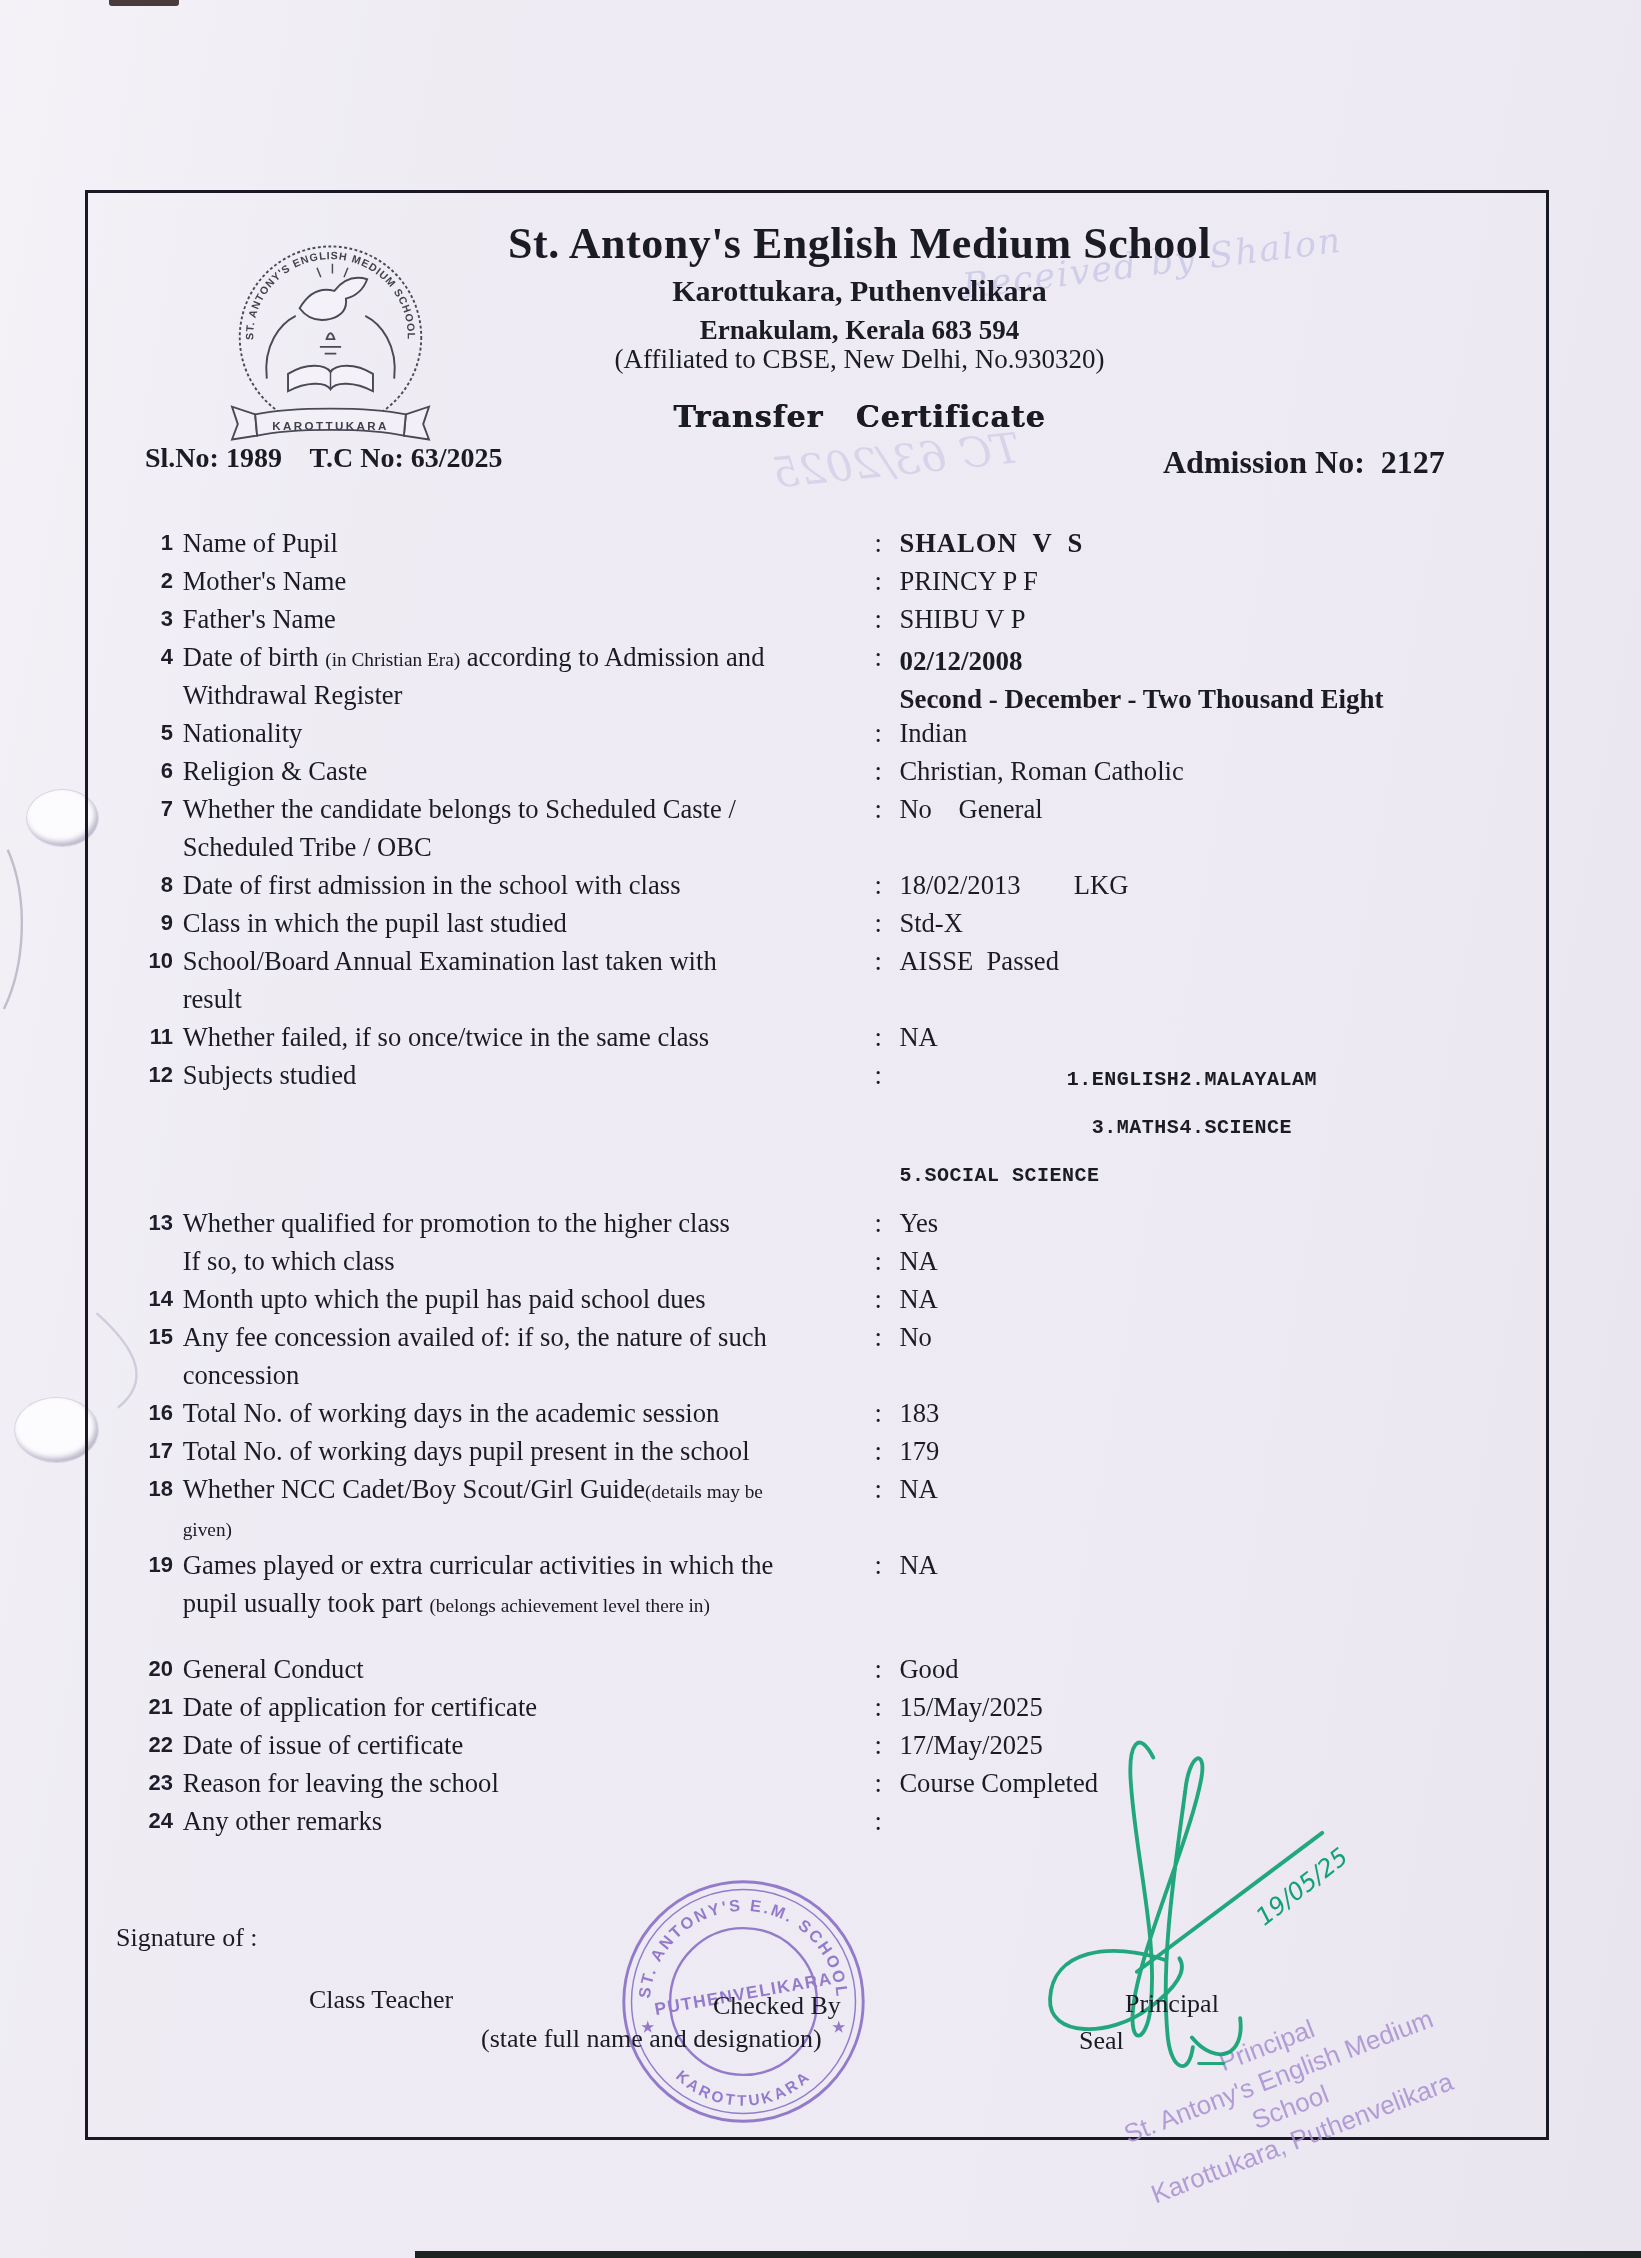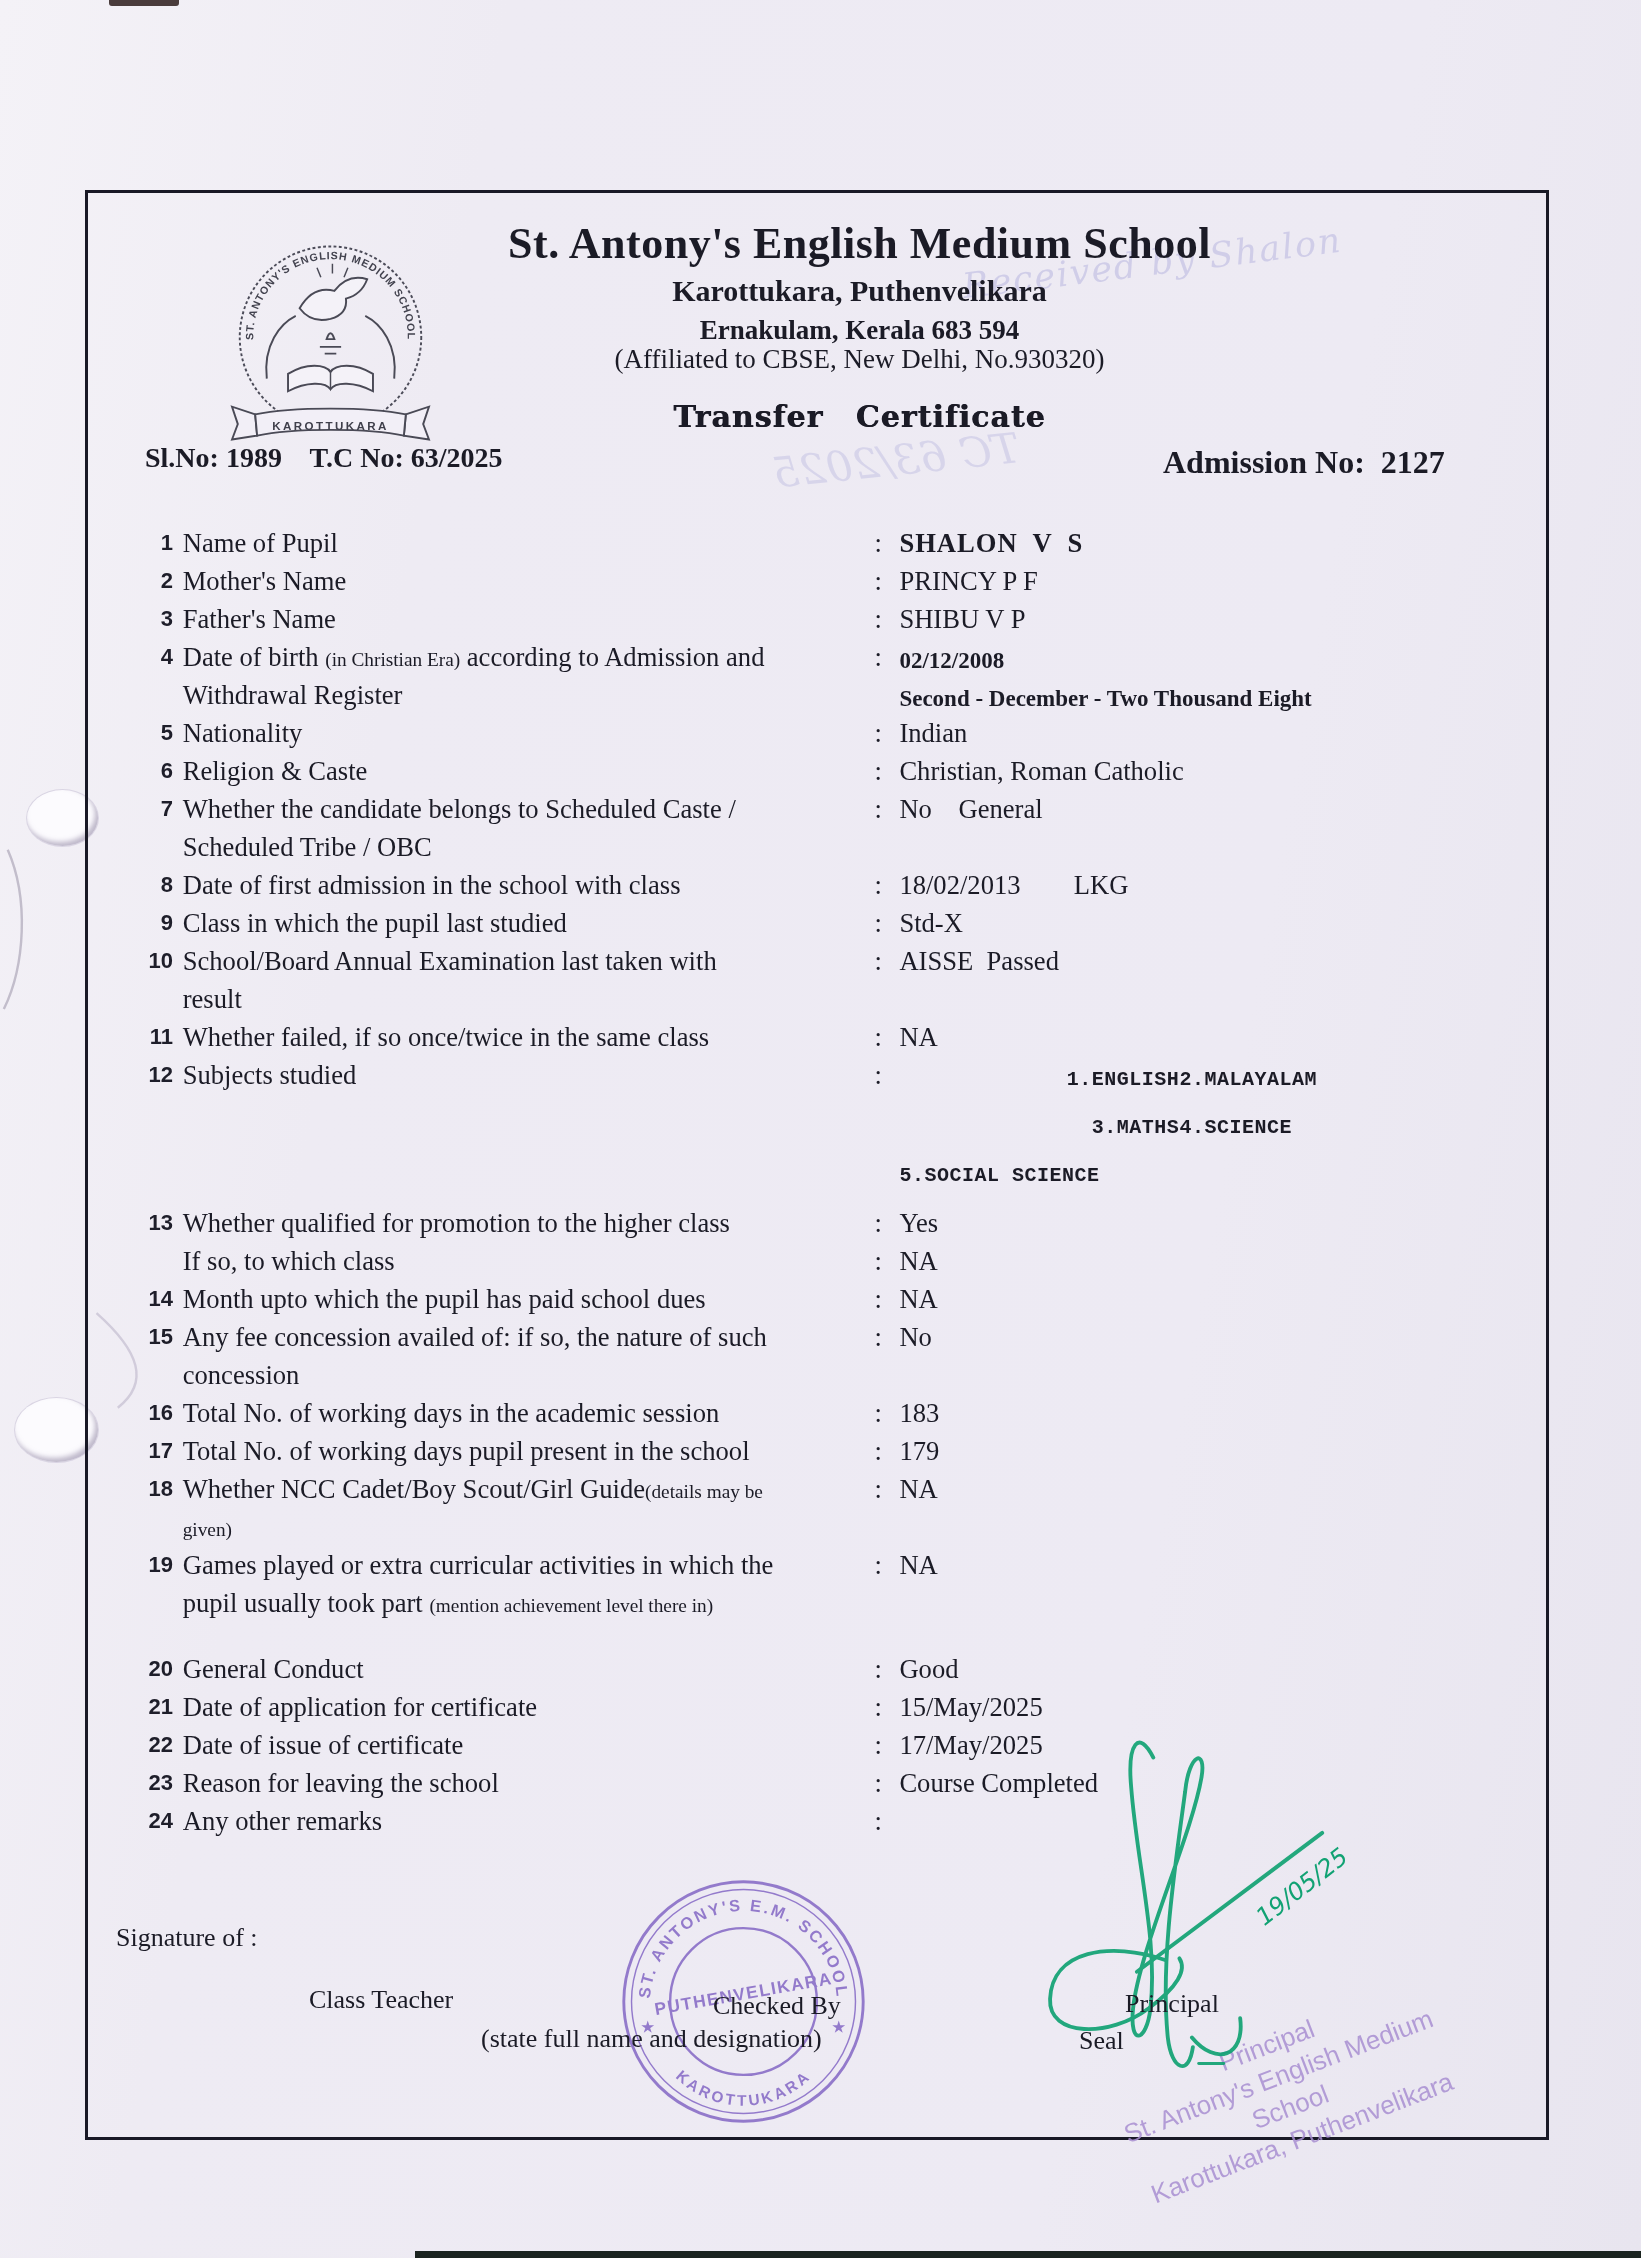--- a/index.html
+++ b/index.html
@@ -33,21 +33,21 @@
   .field-line{display:grid;grid-template-columns:33px 682px 1fr;column-gap:9.7px;min-height:38px;align-items:start;}
   .line-mono{min-height:48px;}
   .fnum{font-family:"Liberation Sans",sans-serif;font-weight:bold;font-size:22px;text-align:right;padding-top:3.9px;color:#1e1e2a;}
   .flabel{font-size:26.6px;line-height:32px;padding-top:1px;}
   .lbl-small{font-size:19.3px;}
   .fvalue{font-size:26.6px;line-height:32px;display:flex;align-items:flex-start;padding-top:1px;}
   .fvalue .colon{width:25px;flex:0 0 25px;}
   .fvalue .ghost{visibility:hidden;}
   .fvalue span{white-space:pre;}
   .v-bold{font-weight:bold;letter-spacing:1px;}
-  .v-boldsmall{font-weight:bold;font-size:23px;padding-top:3.9px;}
+  .v-boldsmall{font-weight:bold;font-size:27px;padding-top:3.9px;}
   .v-mono{font-family:"Liberation Mono",monospace;font-weight:bold;font-size:20px;padding-top:4.8px;letter-spacing:0.5px;}
   .vcol1{display:inline-block;min-width:280px;text-align:right;}
   .field-row[data-no="13"]{margin-top:3.9px;}
   .field-row[data-no="20"]{margin-top:28px;}
   
   .ftxt{position:absolute;font-size:26px;}
   .f-signof{left:116px;top:1923px;}
   .f-teacher{left:309px;top:1985px;}
   .f-checked{left:713px;top:1991px;z-index:5;}
   .f-state{left:481px;top:2024px;z-index:5;}
@@ -359,21 +359,21 @@
         <div class="field-line">
           <span class="fnum">19</span>
           <div class="flabel"><span>Games played or extra curricular activities in which the</span></div>
           <div class="fvalue">
             <span class="colon">:</span>
             <span class="">NA</span>
           </div>
         </div>
         <div class="field-line">
           <span class="fnum"></span>
-          <div class="flabel"><span>pupil usually took part </span><span class="lbl-small">(mention achievement level there in)</span></div>
+          <div class="flabel"><span>pupil usually took part </span><span class="lbl-small">(belongs achievement level there in)</span></div>
           <div class="fvalue"></div>
         </div>
       </div>
       <div class="field-row" data-no="20">
         <div class="field-line">
           <span class="fnum">20</span>
           <div class="flabel"><span>General Conduct</span></div>
           <div class="fvalue">
             <span class="colon">:</span>
             <span class="">Good</span>

